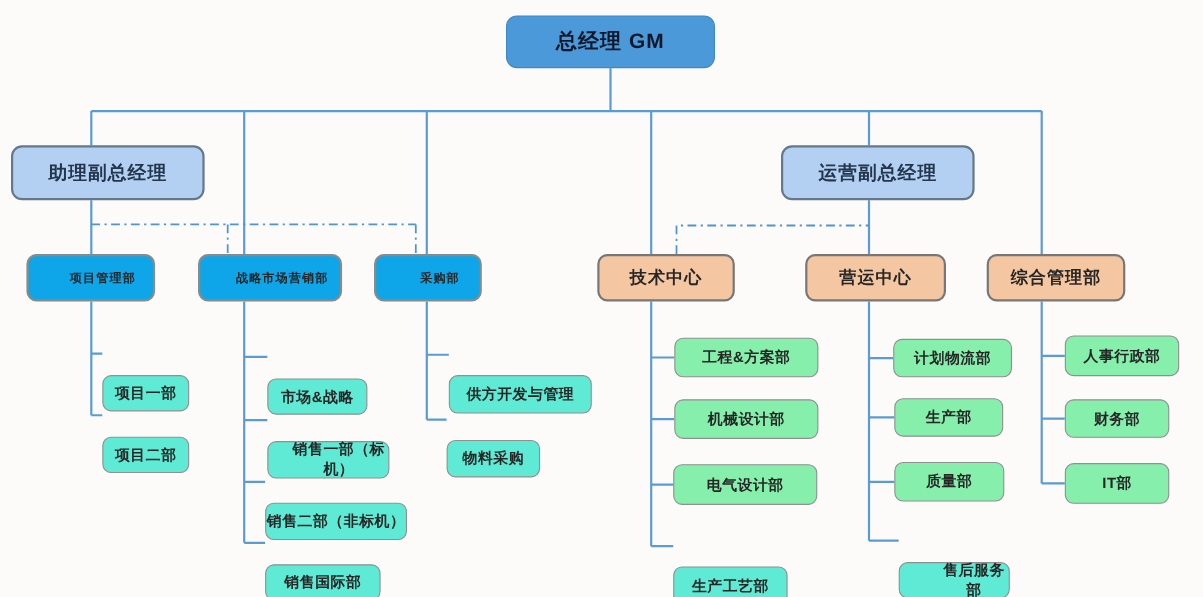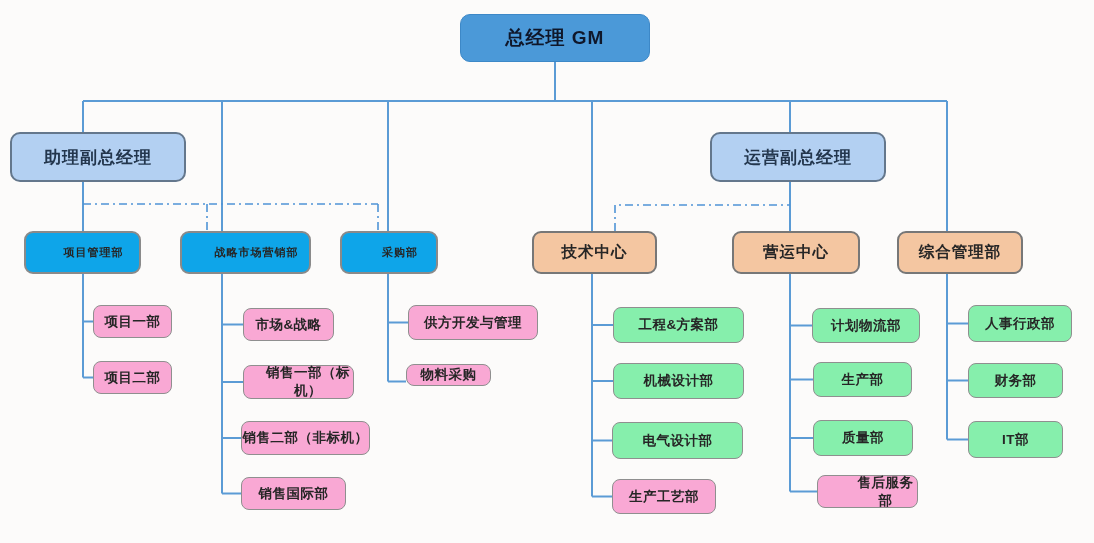--- a/index.html
+++ b/index.html
@@ -33,21 +33,21 @@
     padding-left:22px;
   }
   .dept-peach{
     background:#f4c6a1;border:2px solid #777777;border-radius:9px;
     font-size:15.5px;
   }
   .leaf{
     border:1.8px solid #8f8f8f;border-radius:8px;
     font-size:13.5px;font-weight:600;letter-spacing:0.5px;
   }
-  .leaf-white{background:#f9a8d4;}
+  .leaf-white{background:#5eead4;margin-top:36px;}
   .leaf-pink{background:#86efac;}
 </style>
 </head>
 <body>
 
 <div id="canvas">
 
   <svg id="wires" width="1094" height="543" viewBox="0 0 1094 543">
     <g stroke="#5b9bd5" stroke-width="2" fill="none">
       <path d="M555 62 V101"></path>
@@ -68,34 +68,34 @@
   </svg>
 
   <div class="node lvl1" style="left:460px;top:14px;width:190px;height:48px;">总经理 GM</div>
 
   <div class="node lvl2" style="left:10px;top:132px;width:176px;height:50px;">助理副总经理</div>
   <div class="node lvl2" style="left:710px;top:132px;width:176px;height:50px;">运营副总经理</div>
 
   <div class="node dept-light" style="left:24px;top:231px;width:117px;height:43px;">项目管理部</div>
   <div class="node dept-light" style="left:180px;top:231px;width:131px;height:43px;">战略市场营销部</div>
   <div class="node dept-light" style="left:340px;top:231px;width:98px;height:43px;">采购部</div>
-  <div class="node dept-peach" style="left:532px;top:231px;width:125px;height:43px;">技术中心</div>
+  <div class="node dept-peach" style="left:543px;top:231px;width:125px;height:43px;">技术中心</div>
   <div class="node dept-peach" style="left:732px;top:231px;width:128px;height:43px;">营运中心</div>
   <div class="node dept-peach" style="left:897px;top:231px;width:126px;height:43px;">综合管理部</div>
 
   <div class="node leaf leaf-white" style="left:93px;top:305px;width:79px;height:33px;">项目一部</div>
   <div class="node leaf leaf-white" style="left:93px;top:361px;width:79px;height:33px;">项目二部</div>
 
   <div class="node leaf leaf-white" style="left:243px;top:308px;width:91px;height:33px;">市场&amp;战略</div>
   <div class="node leaf leaf-white" style="left:243px;top:365px;width:111px;height:34px;padding-left:19px;">销售一部（标机）</div>
   <div class="node leaf leaf-white" style="left:241px;top:421px;width:129px;height:34px;">销售二部（非标机）</div>
   <div class="node leaf leaf-white" style="left:241px;top:477px;width:105px;height:33px;">销售国际部</div>
 
   <div class="node leaf leaf-white" style="left:408px;top:305px;width:130px;height:35px;">供方开发与管理</div>
-  <div class="node leaf leaf-white" style="left:406px;top:364px;width:85px;height:22px;">物料采购</div>
+  <div class="node leaf leaf-white" style="left:406px;top:364px;width:85px;height:34px;">物料采购</div>
 
   <div class="node leaf leaf-pink" style="left:613px;top:307px;width:131px;height:36px;">工程&amp;方案部</div>
   <div class="node leaf leaf-pink" style="left:613px;top:363px;width:131px;height:36px;">机械设计部</div>
   <div class="node leaf leaf-pink" style="left:612px;top:422px;width:131px;height:37px;">电气设计部</div>
   <div class="node leaf leaf-white" style="left:612px;top:479px;width:104px;height:35px;">生产工艺部</div>
 
   <div class="node leaf leaf-pink" style="left:813px;top:362px;width:99px;height:35px;">生产部</div>
   <div class="node leaf leaf-pink" style="left:812px;top:308px;width:108px;height:35px;">计划物流部</div>
   <div class="node leaf leaf-pink" style="left:813px;top:420px;width:100px;height:36px;">质量部</div>
   <div class="node leaf leaf-white" style="left:817px;top:475px;width:101px;height:33px;padding-left:36px;">售后服务部</div>

